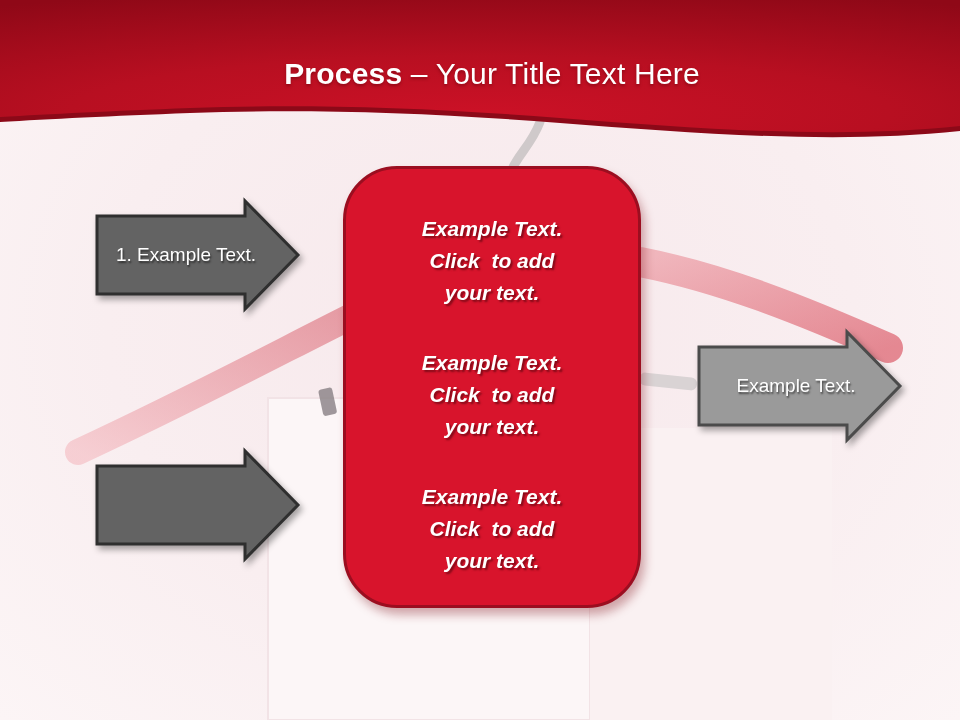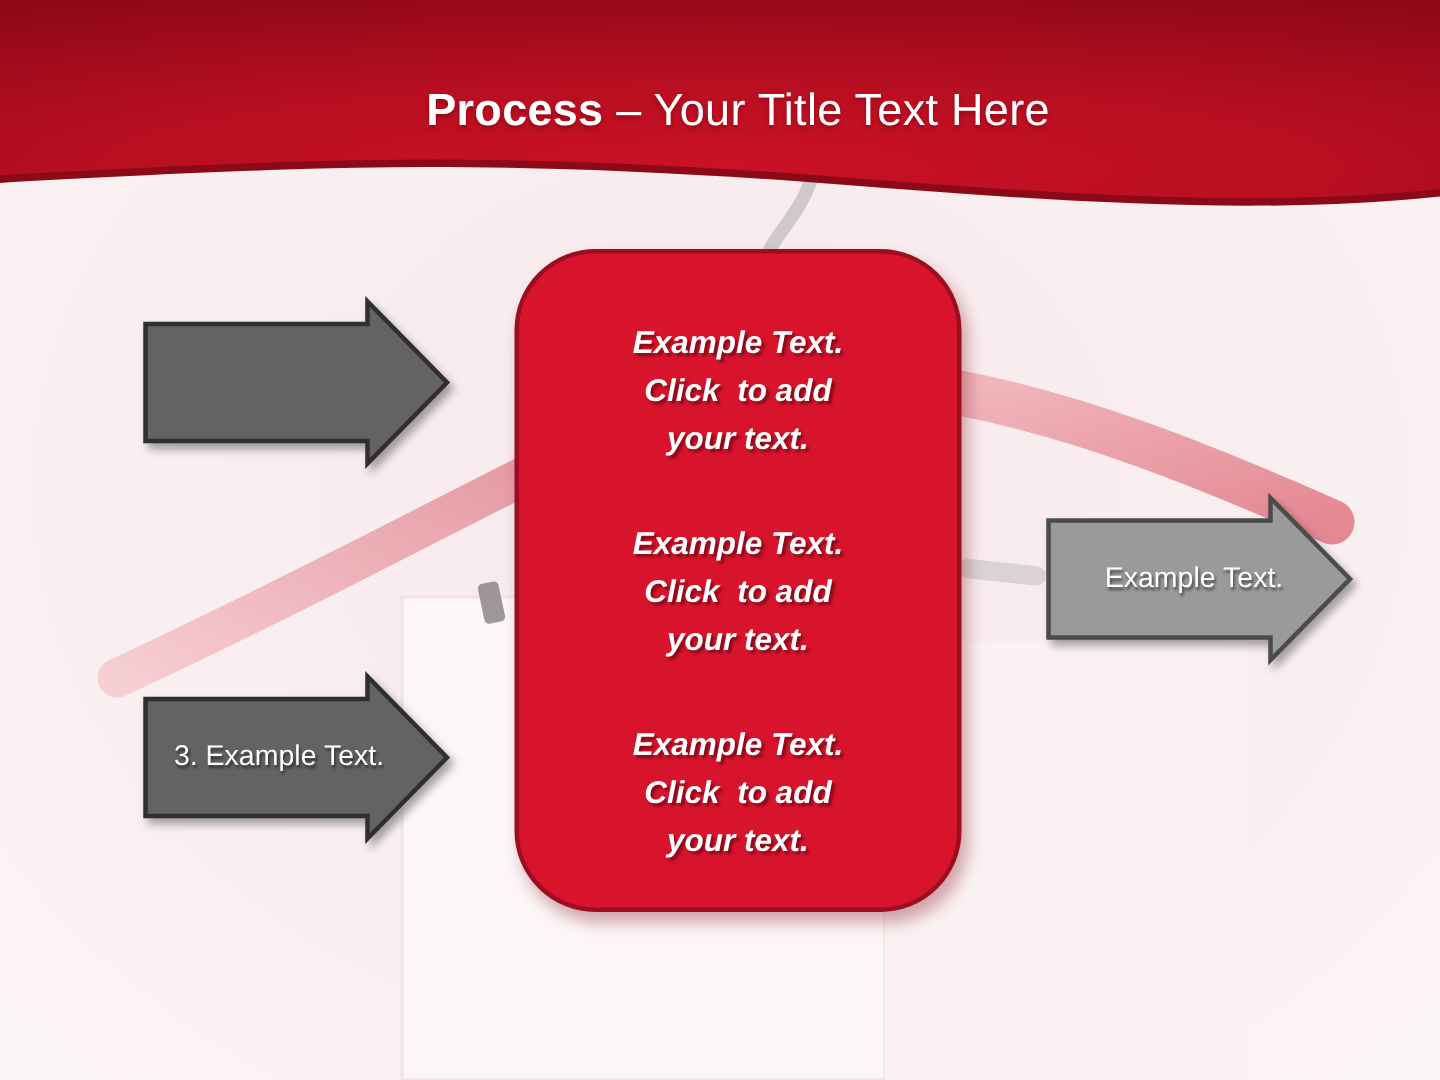--- a/index.html
+++ b/index.html
@@ -99,28 +99,28 @@
     <path d="M0 0 H960 V131 C 840 144 700 134 560 123 C 420 112 300 109 190 113 C 110 116 50 119 0 122 Z" fill="#8c0918"></path>
     <path d="M0 0 H960 V126 C 840 139 700 129 560 118 C 420 107 300 104 190 108 C 110 111 50 114 0 117 Z" fill="url(#hdr)"></path>
   </svg>
 
   <div class="title"><b>Process</b><span> – Your Title Text Here</span></div>
 
   <div class="arrow arrow-1">
     <svg width="206" height="112" viewBox="0 0 206 112">
       <polygon points="2,17 150,17 150,2 203,56 150,110 150,95 2,95" fill="#636363" stroke="#2f2f2f" stroke-width="3"></polygon>
     </svg>
+    <div class="arrow-label">1. Example Text.</div>
   </div>
 
 
   <div class="arrow arrow-3">
     <svg width="206" height="112" viewBox="0 0 206 112">
       <polygon points="2,17 150,17 150,2 203,56 150,110 150,95 2,95" fill="#636363" stroke="#2f2f2f" stroke-width="3"></polygon>
     </svg>
-    <div class="arrow-label">3. Example Text.</div>
   </div>
 
   <div class="center-box">
     <div class="box-text">
       <div class="box-para">
         <span class="box-line">Example Text.</span>
         <span class="box-line">Click  to add</span>
         <span class="box-line">your text.</span>
       </div>
       <div class="box-para">

